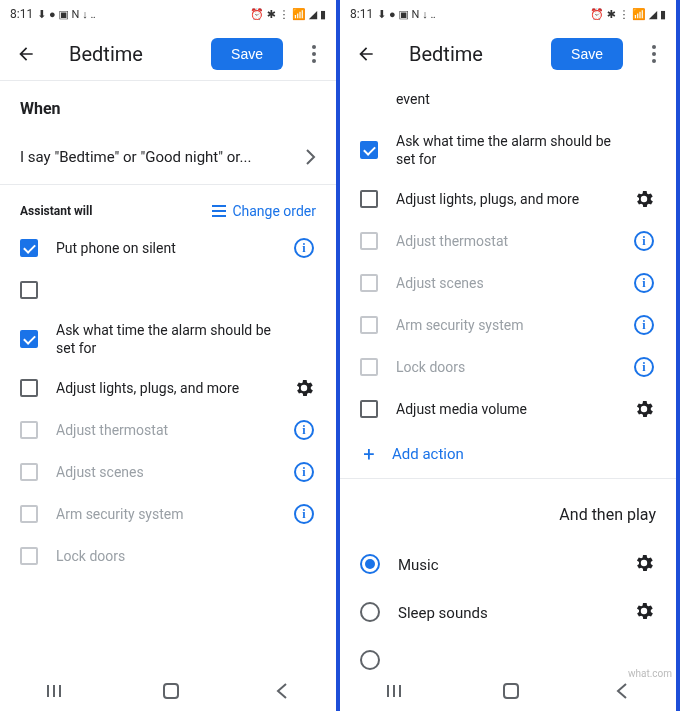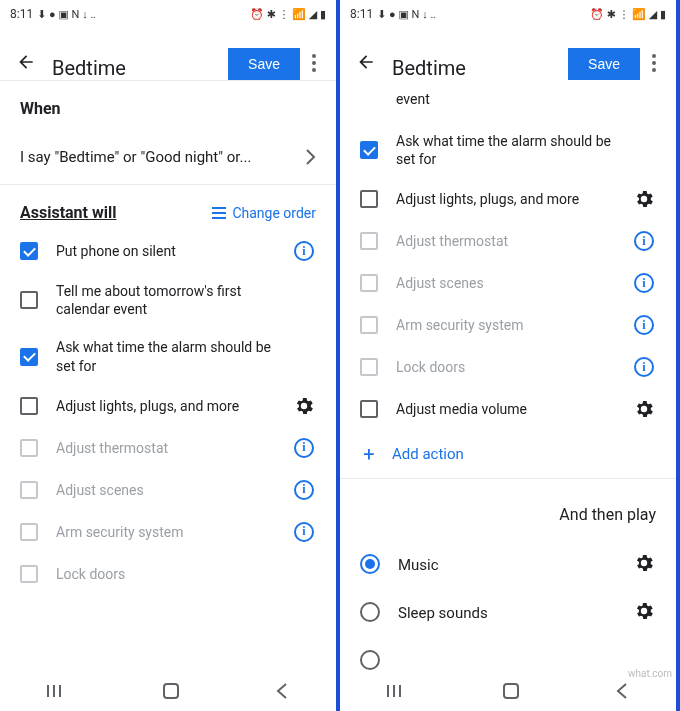--- a/index.html
+++ b/index.html
@@ -1,32 +1,32 @@
 <!DOCTYPE html>
 <html><head>
 <meta charset="utf-8">
 <style>
 * { box-sizing: border-box; margin: 0; padding: 0; }
 body { font-family: Roboto, Arial, sans-serif; background: #fff; width: 680px; height: 711px; display: flex; }
 .phone { width: 340px; height: 711px; position: relative; background: #fff; overflow: hidden; border-right: 4px solid #1d4ed8; }
 .statusbar { height: 28px; display: flex; align-items: center; padding: 0 10px; font-size: 12px; color: #333; gap: 4px; }
 .statusbar .spacer { flex: 1; }
 .statusbar .ico { font-size: 11px; }
-.appbar { height: 52px; display: flex; align-items: flex-end; padding: 0 8px; background: #fff; }
+.appbar { height: 52px; display: flex; align-items: center; padding: 0 8px; background: #fff; gap: 17px; }
 .appbar .back { padding: 8px; display: flex; }
 .appbar .title { font-size: 20px; color: #202124; margin-left: 8px; font-weight: 400; }
 .appbar .spacer { flex: 1; }
-.save-btn { background: #1a73e8; color: #fff; border: none; border-radius: 0; padding: 8px 20px; font-size: 14px; font-weight: 500; cursor: pointer; }
+.save-btn { background: #1a73e8; color: #fff; border: none; border-radius: 6px; padding: 8px 20px; font-size: 14px; font-weight: 500; cursor: pointer; }
 .overflow { padding: 8px 12px; display: flex; }
 .section-title { font-size: 16px; font-weight: 700; color: #202124; padding: 18px 20px 12px; }
 .divider { height: 1px; background: #e8eaed; }
 .trigger-row { display: flex; align-items: center; padding: 18px 20px; cursor: pointer; }
 .trigger-row .txt { flex: 1; font-size: 15px; color: #202124; }
 .assist-header { display: flex; align-items: center; padding: 18px 20px 8px; }
-.assist-header .lbl { font-size: 16px; font-weight: 700; color: #202124; flex: 1; text-decoration: underline; }
+.assist-header .lbl { font-size: 12px; font-weight: 700; color: #202124; flex: 1; }
 .change-order { color: #1a73e8; font-size: 14px; display: flex; align-items: center; gap: 6px; cursor: pointer; }
 .action-row { display: flex; align-items: center; padding: 10px 20px; min-height: 42px; }
 .action-row.disabled .albl { color: #9aa0a6; }
 .checkbox { width: 18px; height: 18px; border: 2px solid #5f6368; border-radius: 2px; margin-right: 18px; display: flex; align-items: center; justify-content: center; flex-shrink: 0; cursor: pointer; }
 .checkbox.checked { background: #1a73e8; border-color: #1a73e8; }
 .checkbox.checked::after { content: ""; display: block; width: 5px; height: 9px; border: solid #fff; border-width: 0 2px 2px 0; transform: rotate(45deg); margin-top: -2px; }
 .checkbox.disabled { border-color: #c4c7cc; }
 .albl { font-size: 14px; color: #202124; flex: 1; line-height: 1.3; }
 .trail { width: 24px; display: flex; justify-content: center; align-items: center; cursor: pointer; }
 .info-icon { width: 20px; height: 20px; border: 2px solid #1a73e8; border-radius: 50%; color: #1a73e8; font-size: 12px; display: flex; align-items: center; justify-content: center; font-weight: bold; font-family: serif; }
@@ -98,21 +98,20 @@
     <div id="left-actions">
         <div class="action-row">
           <span class="checkbox checked"></span>
           <span class="albl">Put phone on silent</span>
           <span class="trail">
             <span class="info-icon">i</span>
           </span>
         </div>
         <div class="action-row">
           <span class="checkbox"></span>
-          <span class="albl">Tell me about tomorrow's first calendar event</span>
           <span class="trail"></span>
         </div>
         <div class="action-row">
           <span class="checkbox checked"></span>
           <span class="albl">Ask what time the alarm should be set for</span>
           <span class="trail"></span>
         </div>
         <div class="action-row">
           <span class="checkbox"></span>
           <span class="albl">Adjust lights, plugs, and more</span>

